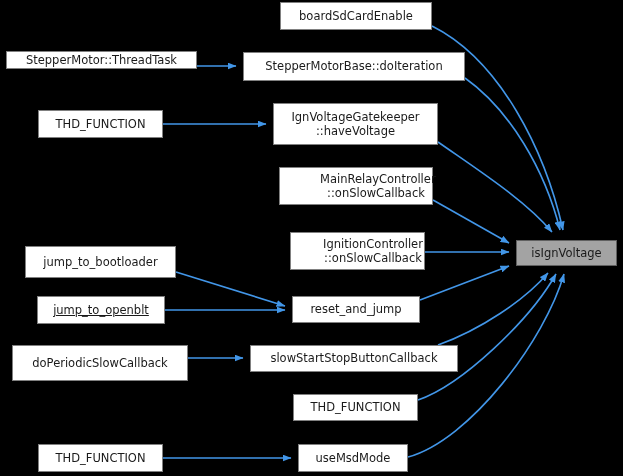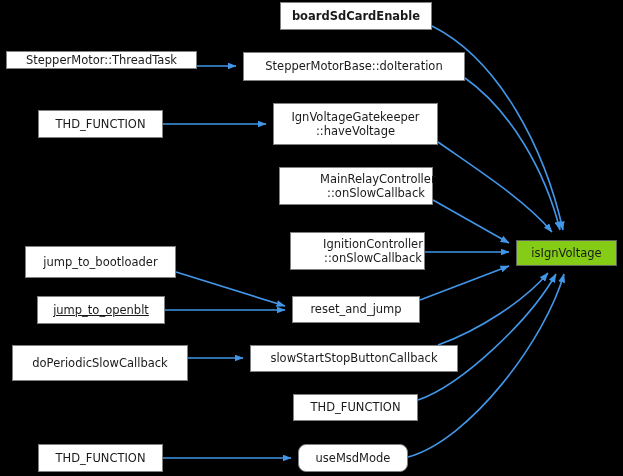--- a/index.html
+++ b/index.html
@@ -32,21 +32,21 @@
     display: flex;
     align-items: center;
     justify-content: center;
     text-align: center;
     line-height: 1.22;
     font-size: 11.5px;
     white-space: pre;
     letter-spacing: 0px;
   }
   .node.highlight {
-    background: #84cc16;
+    background: #a3a3a3;
     border: 1px solid #606060;
   }
   .node-label {
     display: block;
     width: 100%;
     text-align: center;
   }
 </style>
 </head>
 <body>
@@ -72,34 +72,34 @@
         <path d="M433,200 L509,243" fill="none" stroke="#4296e8" stroke-width="1.6" marker-end="url(#arrowhead)"></path>
         <path d="M425,252 L509,252" fill="none" stroke="#4296e8" stroke-width="1.6" marker-end="url(#arrowhead)"></path>
         <path d="M420,300 L509,266" fill="none" stroke="#4296e8" stroke-width="1.6" marker-end="url(#arrowhead)"></path>
         <path d="M438,345 C480,330 525,300 548,273" fill="none" stroke="#4296e8" stroke-width="1.6" marker-end="url(#arrowhead)"></path>
         <path d="M418,400 C462,385 530,320 556,274" fill="none" stroke="#4296e8" stroke-width="1.6" marker-end="url(#arrowhead)"></path>
         <path d="M408,457 C470,440 545,340 564,274" fill="none" stroke="#4296e8" stroke-width="1.6" marker-end="url(#arrowhead)"></path>
       </g>
   </svg>
 
   <div id="node-layer">
-      <div class="node" style="left: 280px; top: 2px; width: 152px; height: 28px; font-weight: bold;"><span class="node-label">boardSdCardEnable</span></div>
+      <div class="node" style="left: 280px; top: 2px; width: 152px; height: 28px;"><span class="node-label">boardSdCardEnable</span></div>
       <div class="node" style="left: 6px; top: 51px; width: 191px; height: 18px;"><span class="node-label">StepperMotor::ThreadTask</span></div>
       <div class="node" style="left: 243px; top: 52px; width: 222px; height: 29px;"><span class="node-label">StepperMotorBase::doIteration</span></div>
       <div class="node" style="left: 38px; top: 110px; width: 125px; height: 28px;"><span class="node-label">THD_FUNCTION</span></div>
       <div class="node" style="left: 273px; top: 103px; width: 165px; height: 42px;"><span class="node-label">IgnVoltageGatekeeper
 ::haveVoltage</span></div>
       <div class="node" style="left: 279px; top: 167px; width: 154px; height: 38px; padding-left: 40px;"><span class="node-label">MainRelayController
 ::onSlowCallback</span></div>
       <div class="node" style="left: 290px; top: 232px; width: 135px; height: 38px; padding-left: 31px;"><span class="node-label">IgnitionController
 ::onSlowCallback</span></div>
       <div class="node highlight" style="left: 516px; top: 240px; width: 101px; height: 26px;"><span class="node-label">isIgnVoltage</span></div>
       <div class="node" style="left: 25px; top: 246px; width: 151px; height: 32px;"><span class="node-label">jump_to_bootloader</span></div>
       <div class="node" style="left: 37px; top: 296px; width: 128px; height: 28px; text-decoration: underline;"><span class="node-label">jump_to_openblt</span></div>
       <div class="node" style="left: 292px; top: 296px; width: 128px; height: 27px;"><span class="node-label">reset_and_jump</span></div>
       <div class="node" style="left: 12px; top: 345px; width: 176px; height: 36px;"><span class="node-label">doPeriodicSlowCallback</span></div>
       <div class="node" style="left: 250px; top: 345px; width: 208px; height: 27px;"><span class="node-label">slowStartStopButtonCallback</span></div>
       <div class="node" style="left: 293px; top: 394px; width: 125px; height: 27px;"><span class="node-label">THD_FUNCTION</span></div>
       <div class="node" style="left: 38px; top: 444px; width: 125px; height: 28px;"><span class="node-label">THD_FUNCTION</span></div>
-      <div class="node" style="left: 298px; top: 444px; width: 110px; height: 28px; border-radius: 8px;"><span class="node-label">useMsdMode</span></div>
+      <div class="node" style="left: 298px; top: 444px; width: 110px; height: 28px;"><span class="node-label">useMsdMode</span></div>
     </div>
 
 </div>
 
 </body></html>

